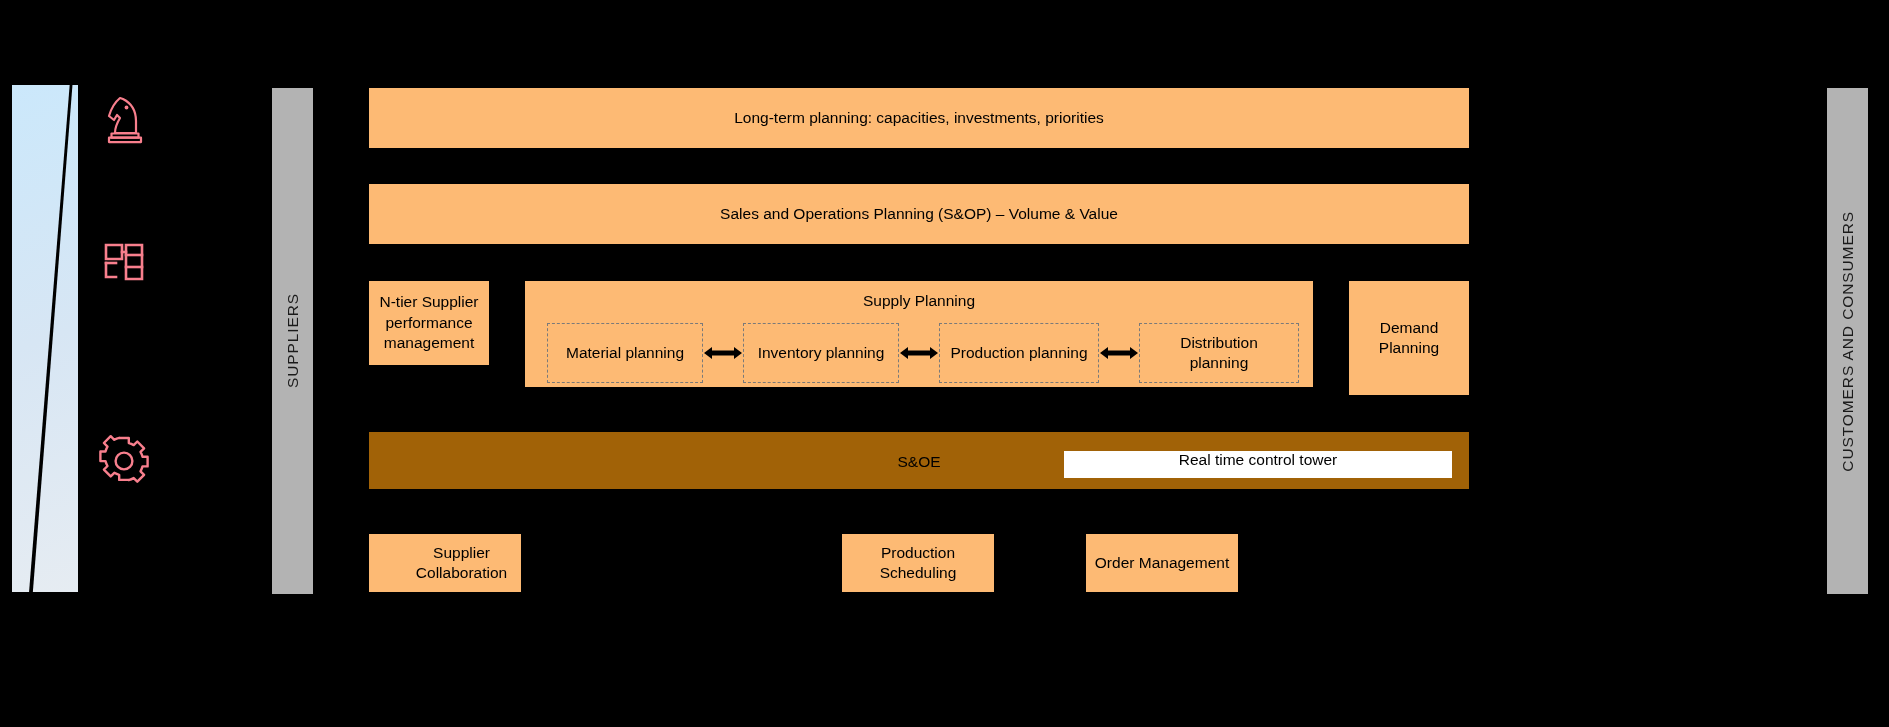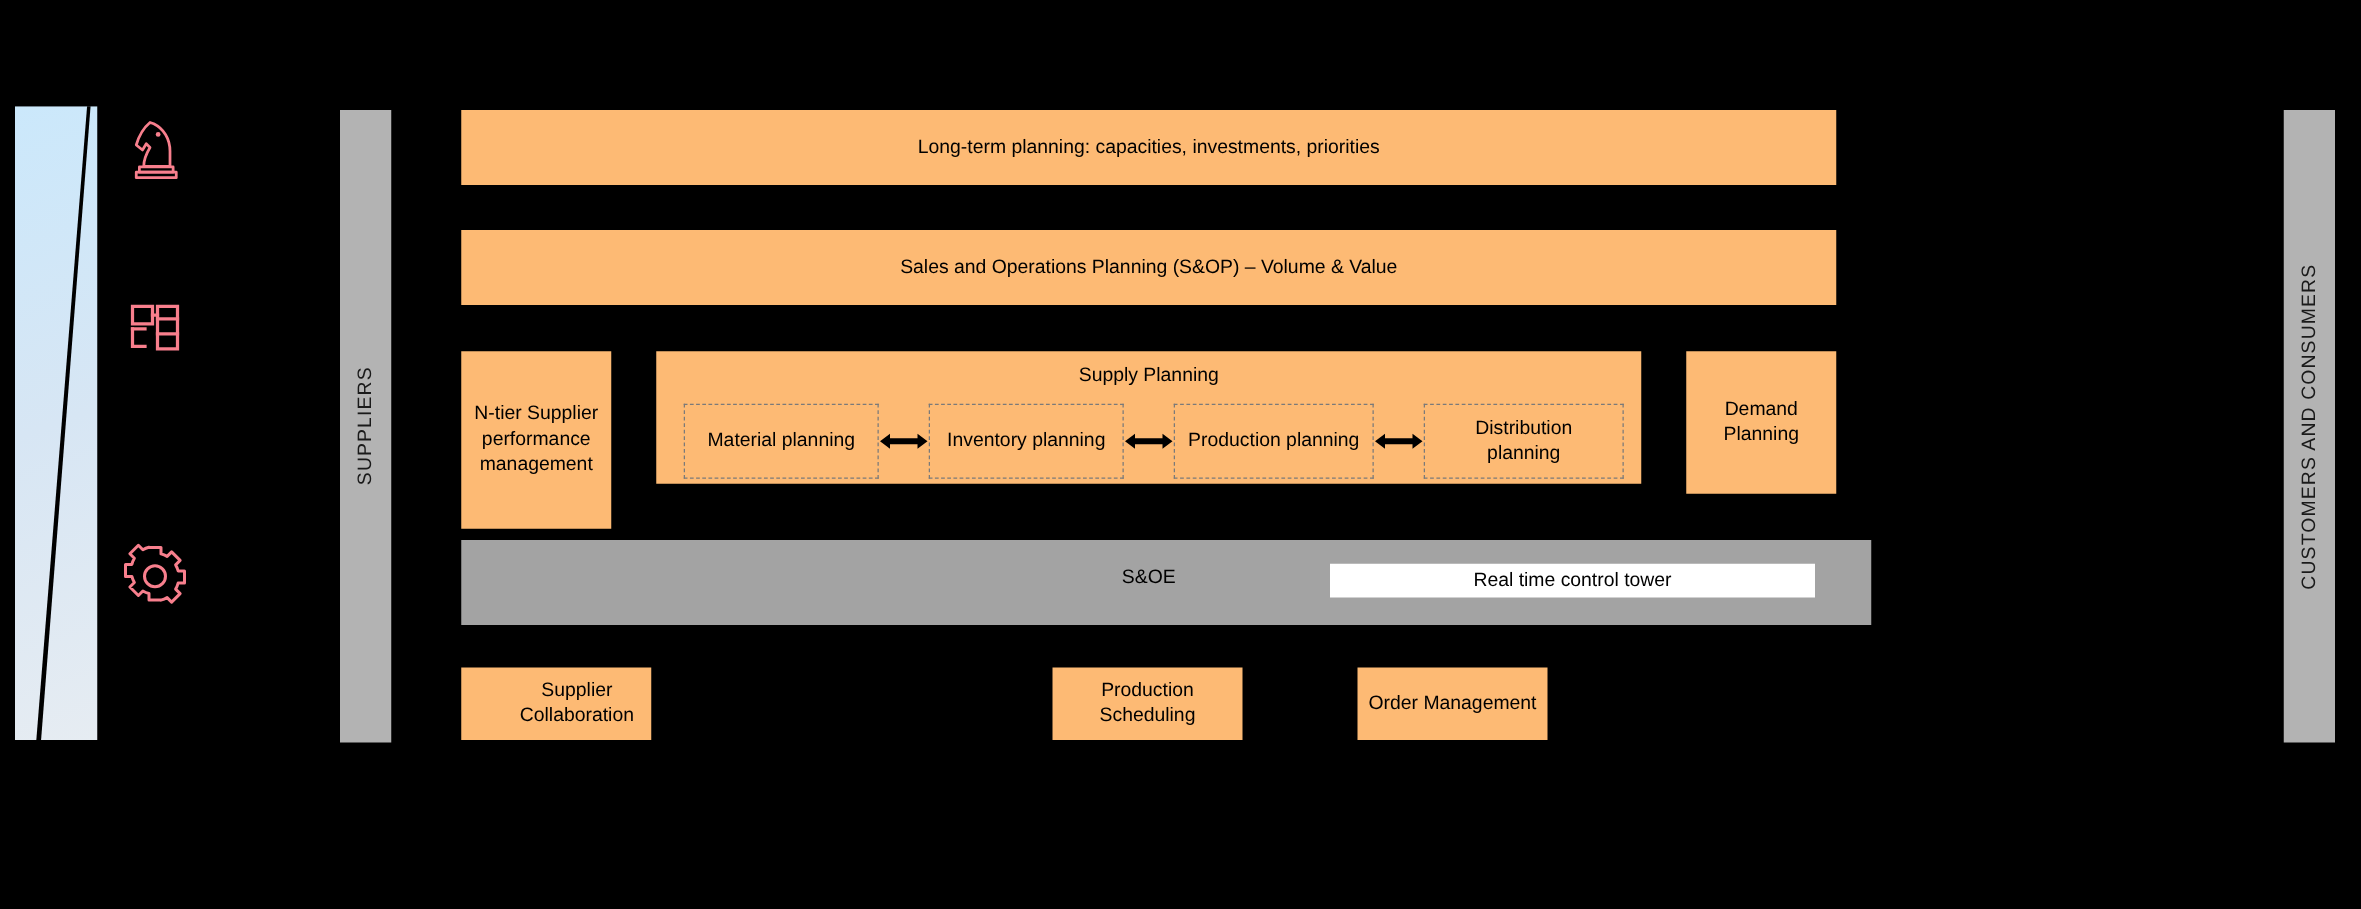--- a/index.html
+++ b/index.html
@@ -34,43 +34,43 @@
 
   
   .panel{position:absolute;background:#fdba74;display:flex;align-items:center;
          justify-content:center;text-align:center;font-size:15.5px;color:#000;
          line-height:1.32;box-sizing:border-box;}
 
   
   .row-longterm{left:369px;top:88px;width:1100px;height:60px;}
   .row-sop{left:369px;top:184px;width:1100px;height:60px;}
 
-  .box-ntier{left:369px;top:281px;width:120px;height:142px;padding:0 6px;}
+  .box-ntier{left:369px;top:281px;width:120px;height:84px;padding:0 6px;}
   .box-supply{left:525px;top:281px;width:788px;height:106px;
               display:block;padding-top:10px;}
   .box-supply .sp-title{font-size:15.5px;text-align:center;}
   .box-demand{left:1349px;top:281px;width:120px;height:114px;}
 
   .sp-flow{position:absolute;left:14px;right:14px;top:42px;height:60px;
            display:flex;align-items:center;justify-content:flex-end;}
   .dashbox{border:1.6px dashed #7a7a7a;height:60px;display:flex;align-items:center;
            justify-content:center;padding:0 10px;font-size:15.5px;box-sizing:border-box;}
   .db-material{width:156px;}
   .db-inventory{width:156px;}
   .db-production{width:160px;}
   .db-distribution{width:160px;}
   .arrow{width:40px;display:flex;align-items:center;justify-content:center;}
   .arrow svg{display:block;}
 
-  .row-soe{left:369px;top:432px;width:1100px;height:68px;position:absolute;
-           background:#a3a3a3;padding-left:28px;}
+  .row-soe{left:369px;top:432px;width:1100px;height:57px;position:absolute;
+           background:#a16207;}
   .soe-label{position:absolute;left:0;top:0;width:1100px;height:60px;
              display:flex;align-items:center;justify-content:center;font-size:15.5px;}
   .rtct{position:absolute;left:695px;top:19px;width:388px;height:27px;background:#fff;
-        display:flex;align-items:center;justify-content:center;font-size:15.5px;}
+        display:flex;justify-content:center;font-size:15.5px;}
 
   
   .bot{top:534px;height:58px;}
   .b1{left:369px;width:152px;padding-left:33px;}
   .b2{left:611px;width:152px;}
   .b3{left:842px;width:152px;}
   .b4{left:1086px;width:152px;}
   .b5{left:1317px;width:152px;}
 </style>
 </head>

